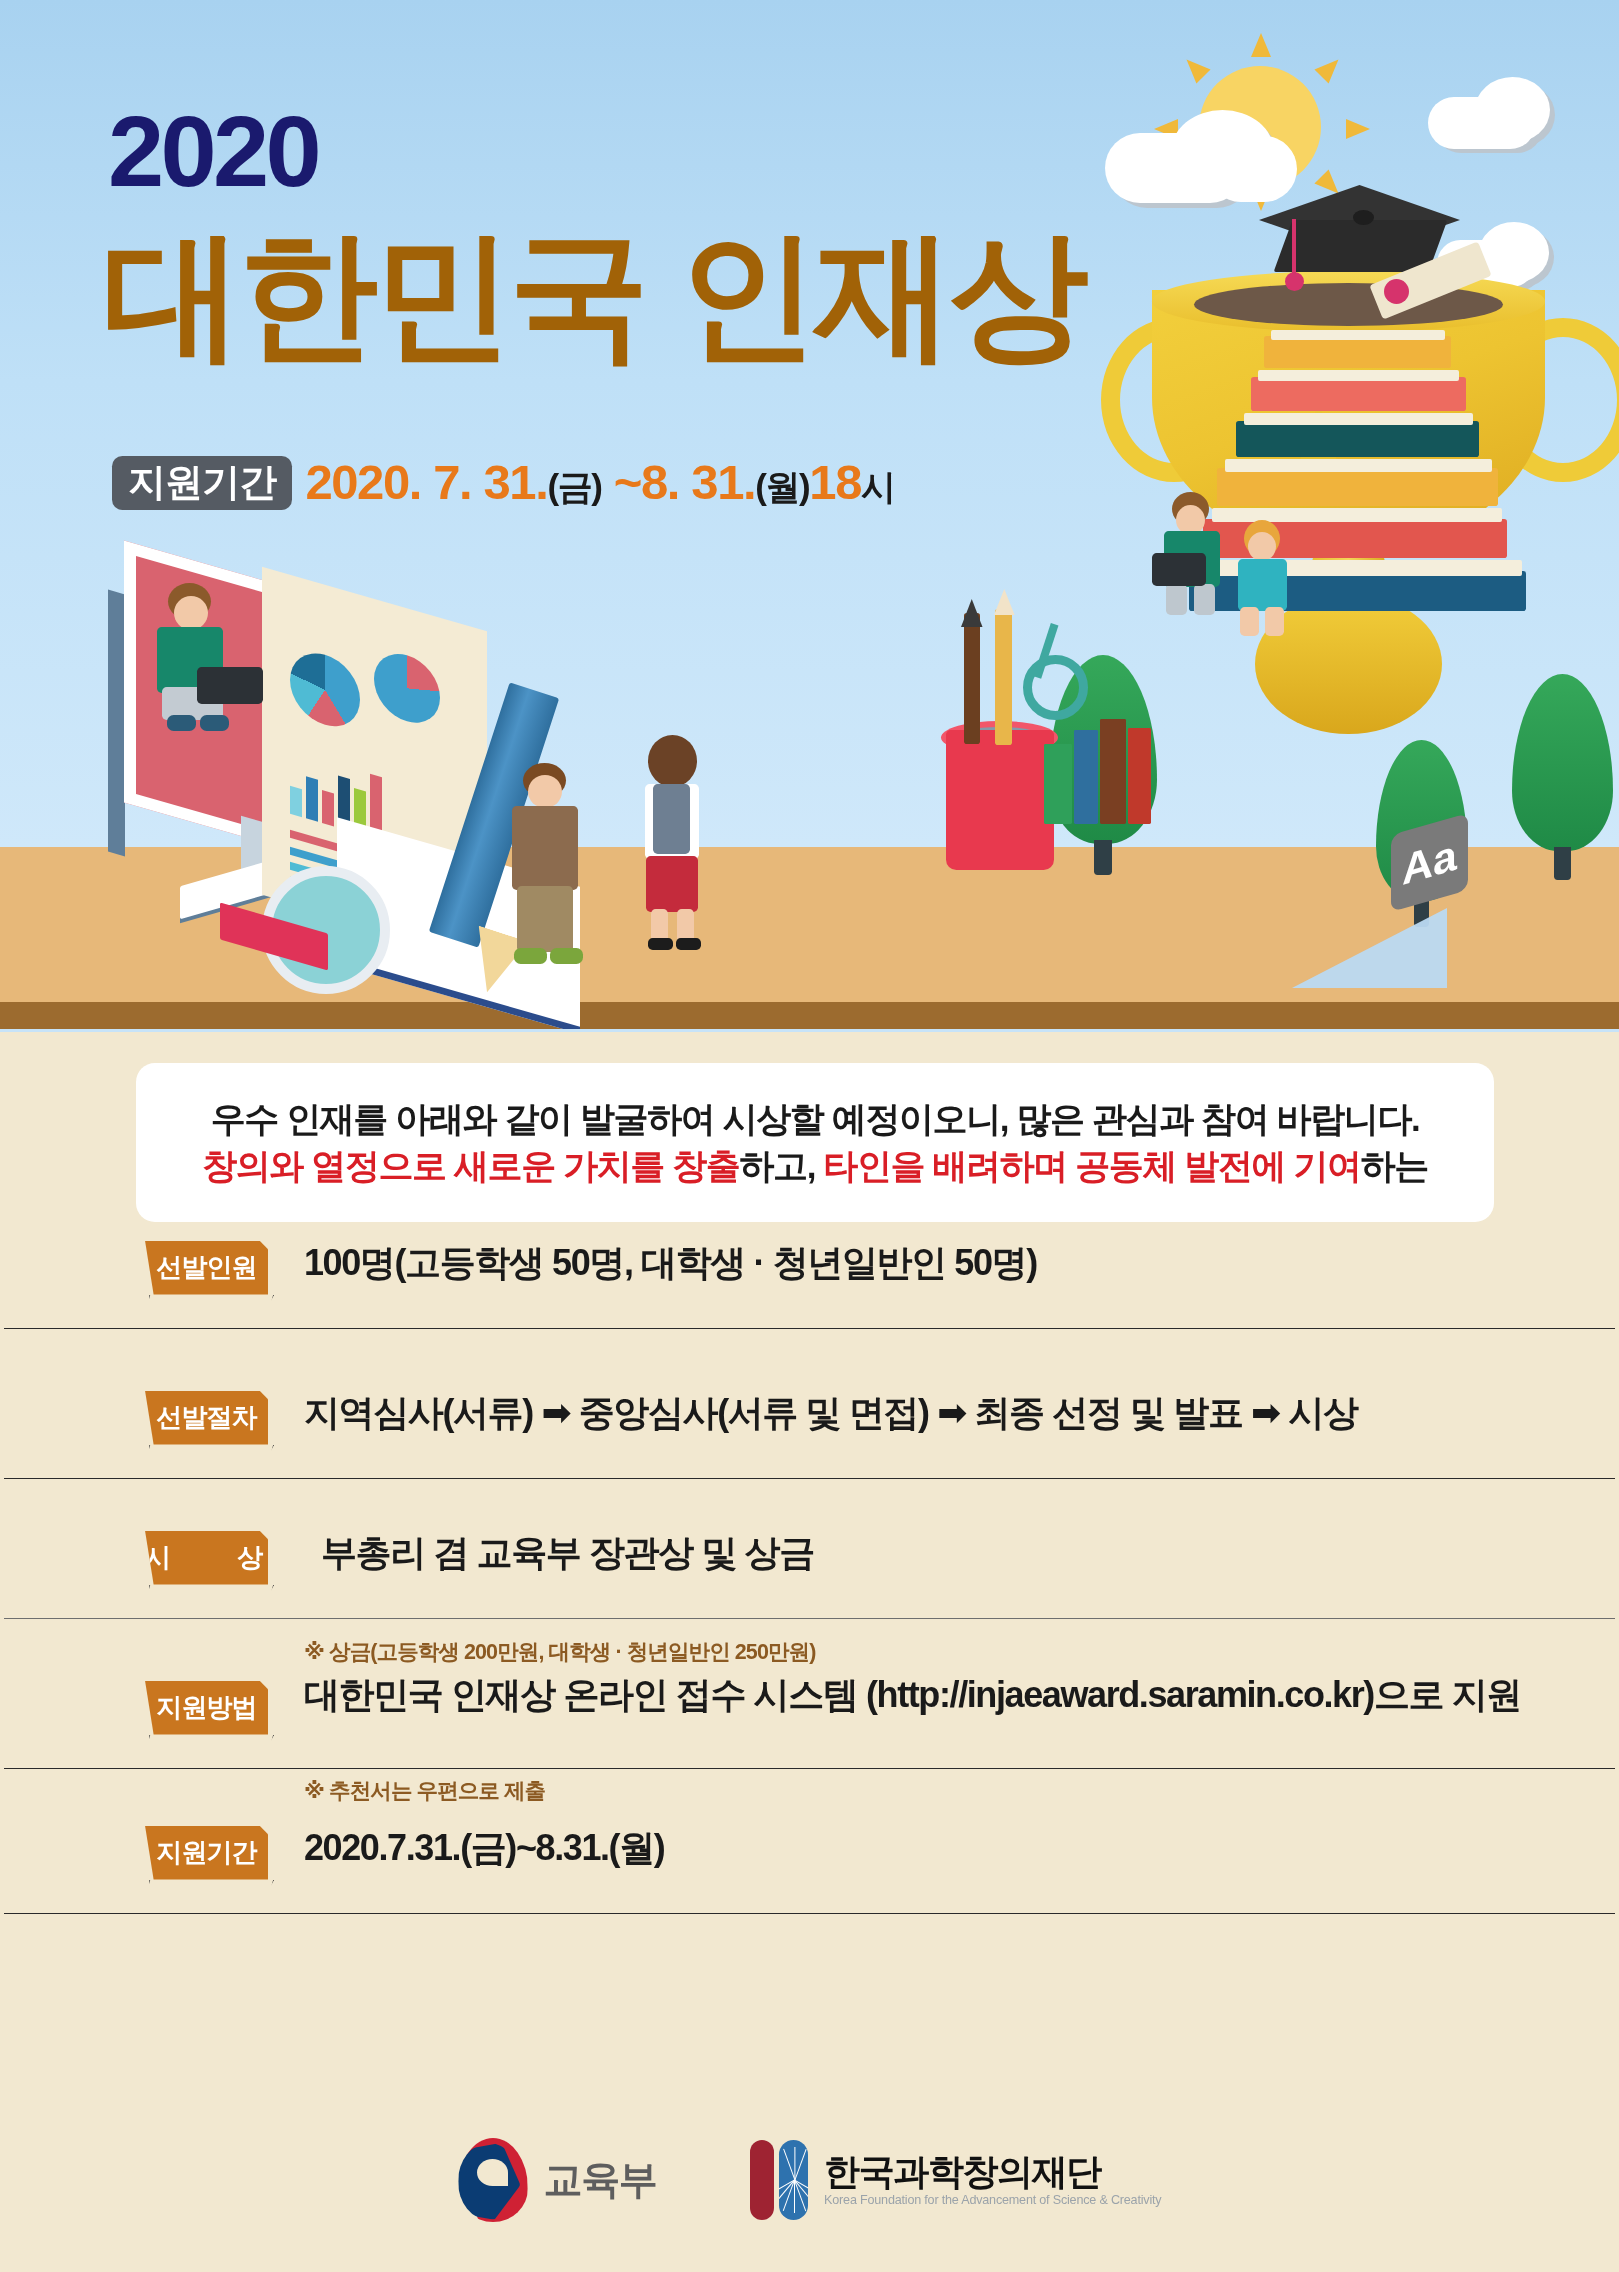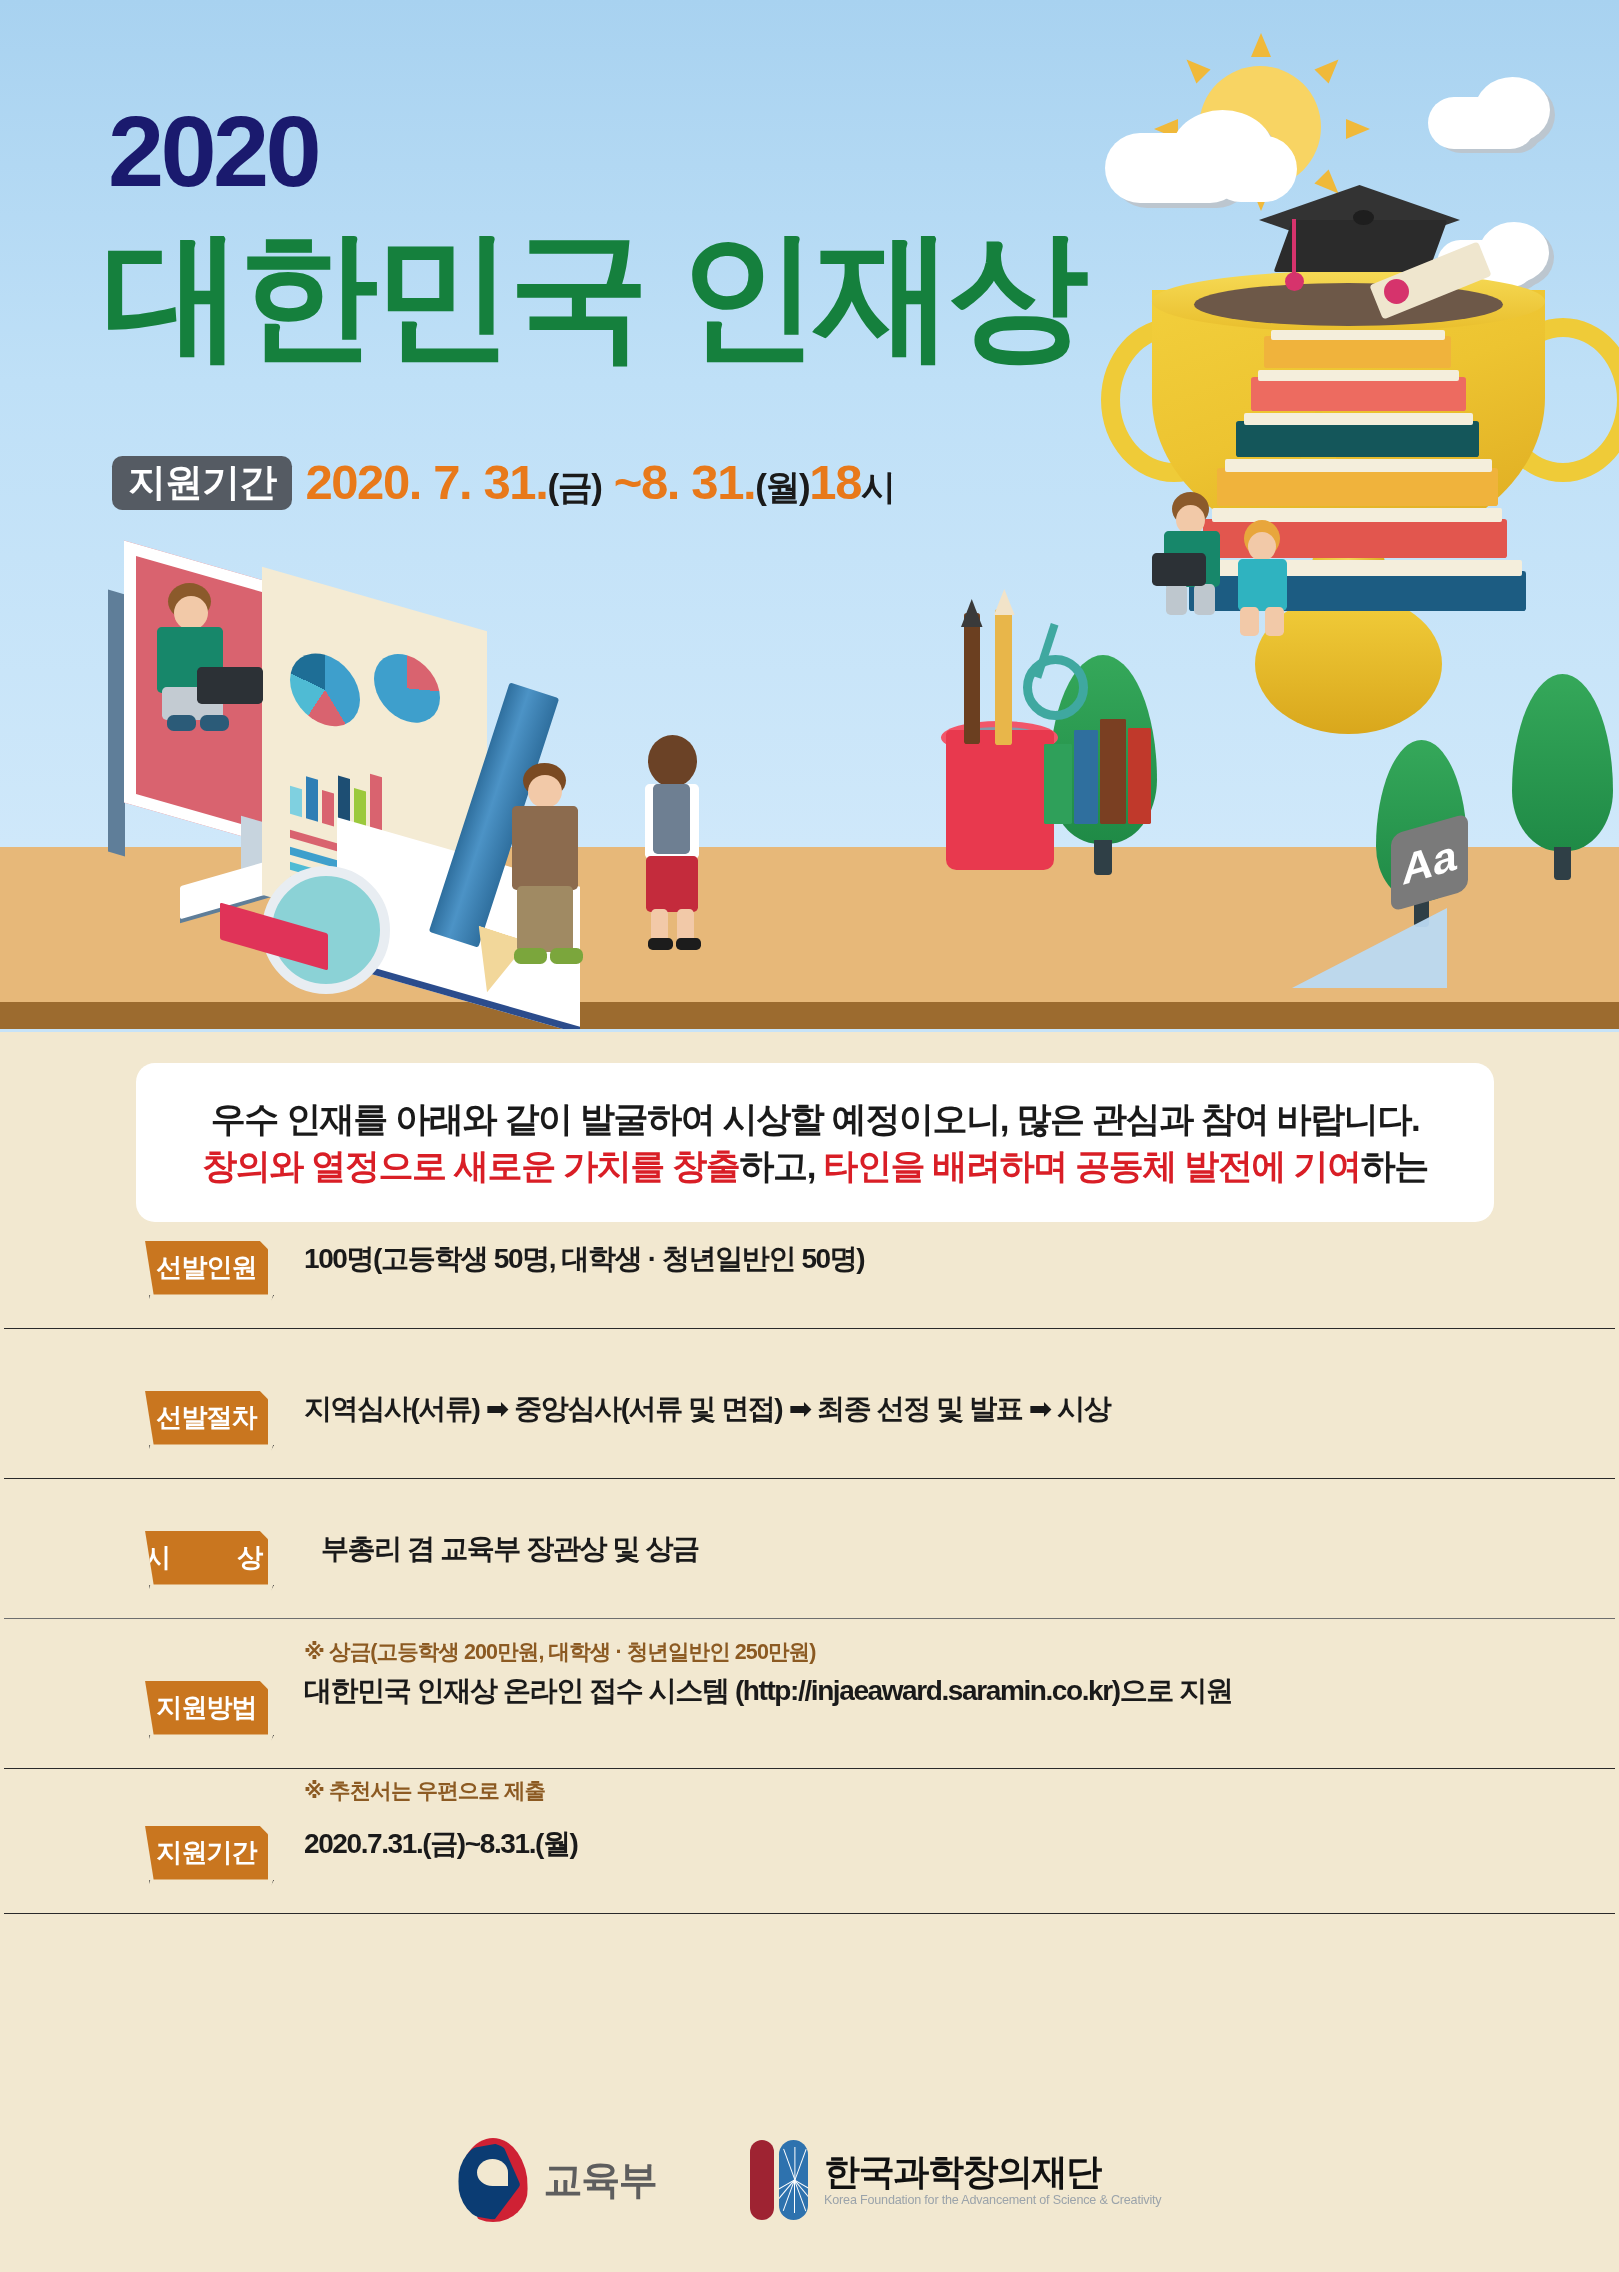--- a/index.html
+++ b/index.html
@@ -108,21 +108,21 @@
     transform:skewY(-16deg);display:flex;align-items:center;justify-content:center;color:#fff;
     font-size:43px;font-weight:bold;}
 
   .person{position:absolute;}
   .ph{position:absolute;border-radius:50%;}
   .pb{position:absolute;border-radius:4.7px;}
 
   
   .year{position:absolute;left:108px;top:101px;font-size:101px;font-weight:bold;color:#1A1A6E;
         letter-spacing:-3.7px;line-height:1;}
-  .maintitle{position:absolute;left:103px;top:225px;font-size:140px;font-weight:bold;color:#15803d;
+  .maintitle{position:absolute;left:103px;top:225px;font-size:140px;font-weight:bold;color:#a16207;
         letter-spacing:-4.7px;line-height:1;white-space:nowrap;}
 
   .periodrow{position:absolute;left:112px;top:456px;display:flex;align-items:center;gap:13px;white-space:nowrap;}
   .periodbadge{background:#555B63;color:#FFFFFF;font-size:38px;font-weight:bold;
         padding:6.6px 16px 9.4px 16px;border-radius:10.3px;letter-spacing:-0.9px;line-height:1;}
   .perioddate{font-size:49px;font-weight:bold;color:#E8791A;letter-spacing:-1.4px;line-height:1;}
   .perioddate .dow{color:#1A1A1A;font-size:35px;}
   .perioddate .si{color:#1A1A1A;font-size:35px;}
 
   
@@ -136,21 +136,21 @@
   .rows{position:absolute;left:0;top:201px;width:1619px;}
   .row{position:relative;margin:0 0 0 0;}
   .tag{position:absolute;left:145px;background:#C9761F;color:#FFFFFF;font-weight:bold;
        font-size:26px;letter-spacing:-0.9px;display:flex;align-items:center;justify-content:center;
        width:123px;height:54px;clip-path:polygon(0 0,93% 0,100% 16%,100% 100%,7% 100%);}
   .tagskirt{position:absolute;left:145px;width:123px;height:29px;
        background:transparent;border-left:0.9px solid #333;border-right:0.9px solid #333;
        clip-path:polygon(0 0,100% 0,93% 100%,7% 100%);
        transform:skewX(-16deg);}
   .rowline{position:absolute;left:3.7px;width:1611px;height:1.4px;background:#2A2A2A;}
-  .rowtext{position:absolute;left:304px;font-size:28px;font-weight:bold;color:#1A1A1A;
+  .rowtext{position:absolute;left:304px;font-size:36px;font-weight:bold;color:#1A1A1A;
        letter-spacing:-1.4px;line-height:1;white-space:nowrap;}
   .rownote{position:absolute;left:304px;font-size:21.5px;font-weight:bold;color:#8C5A22;
        letter-spacing:-0.9px;line-height:1;white-space:nowrap;}
 
   
   .footer{position:absolute;left:0;top:1077px;width:1619px;height:140px;
        display:flex;align-items:center;justify-content:center;gap:94px;}
   .logo{display:flex;align-items:center;gap:16px;}
   .taeguk{position:relative;width:70px;height:84px;}
   .tg-red{position:absolute;left:0;top:0;width:70px;height:84px;

